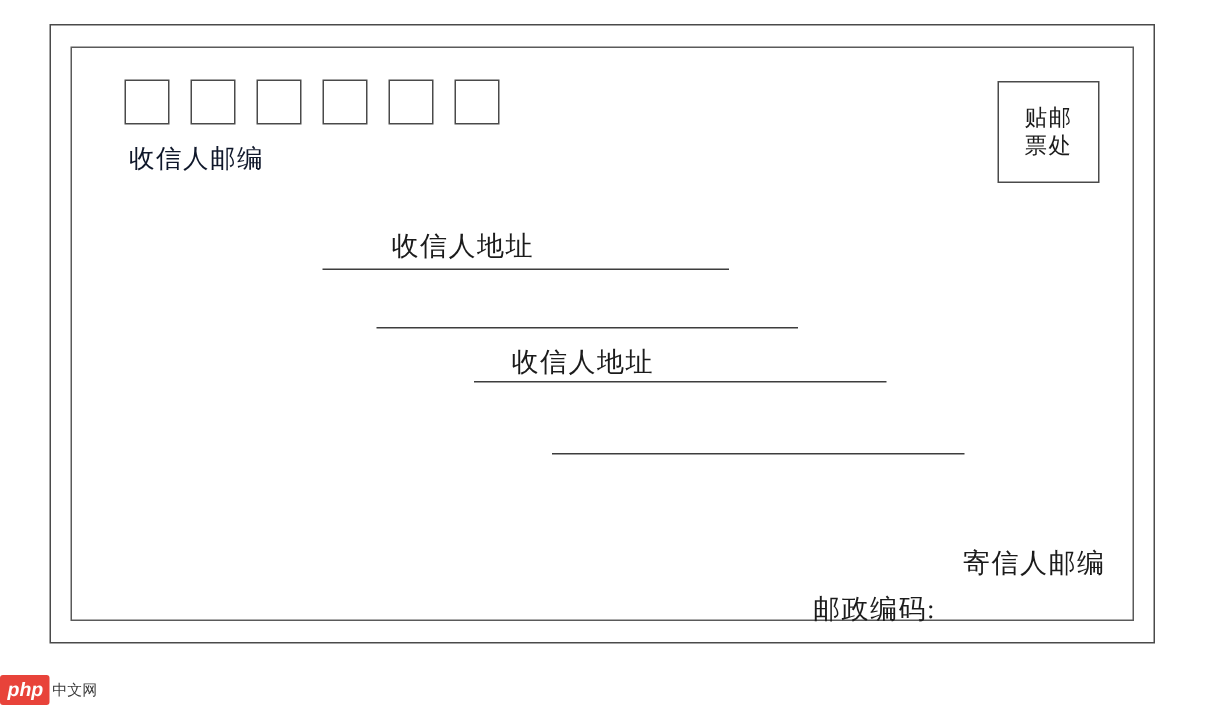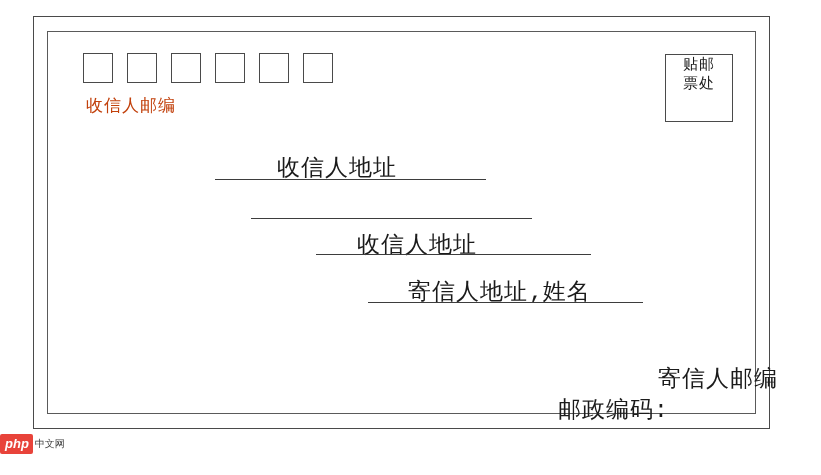--- a/index.html
+++ b/index.html
@@ -50,62 +50,61 @@
     border: 1px solid #4a4a4a;
     box-sizing: border-box;
     background: #ffffff;
   }
 
   
   .cn-label {
     position: absolute;
     font-family: "DejaVu Sans", sans-serif;
     font-size: 17px;
-    color: #c2410c;
+    color: #0f172a;
     white-space: nowrap;
     letter-spacing: 1px;
   }
 
   #recipient-postcode-label { left: 38px; top: 62px; }
 
   
   #stamp-box {
     position: absolute;
     right: 22px;
     top: 22px;
     width: 68px;
     height: 68px;
     border: 1px solid #4a4a4a;
     box-sizing: border-box;
     display: flex;
     flex-direction: column;
     align-items: center;
-    justify-content: flex-start;
+    justify-content: center;
     background: #ffffff;
   }
   #stamp-box .stamp-line {
     font-family: "DejaVu Sans", sans-serif;
     font-size: 15px;
     color: #1b1b1b;
     line-height: 19px;
     letter-spacing: 1px;
   }
   .line-rule {
     position: absolute;
     border-bottom: 1px solid #3d3d3d;
     height: 0;
   }
   .line-text {
     position: absolute;
-    font-family: Liberation Mono, monospace;
-    font-size: 23px;
+    font-family: Liberation Serif, serif;
+    font-size: 18px;
     color: #1b1b1b;
     white-space: nowrap;
     letter-spacing: 1px;
-    margin-left: 16px;
   }
 
   
   #rule-1 { left: 167px; top: 147px; width: 271px; }
   #text-1 { left: 213px; top: 120px; }
 
   #rule-2 { left: 203px; top: 186px; width: 281px; }
 
   #rule-3 { left: 268px; top: 222px; width: 275px; }
   #text-3 { left: 293px; top: 197px; }
@@ -113,21 +112,21 @@
   #rule-4 { left: 320px; top: 270px; width: 275px; }
   #text-4 { left: 344px; top: 244px; }
 
   #text-5 { left: 594px; top: 331px; }
   #text-6 { left: 494px; top: 362px; }
 
   
   #watermark {
     position: absolute;
     left: 0;
-    bottom: 18px;
+    bottom: 2px;
     display: flex;
     align-items: center;
     height: 26px;
     justify-content: center;
   }
   #watermark-badge {
     background: #e8433a;
     color: #ffffff;
     font-family: "Liberation Sans", sans-serif;
     font-size: 13px;
@@ -168,21 +167,20 @@
     </div>
 
     <div class="line-text" id="text-1">收信人地址</div>
     <div class="line-rule" id="rule-1"></div>
 
     <div class="line-rule" id="rule-2"></div>
 
     <div class="line-text" id="text-3">收信人地址</div>
     <div class="line-rule" id="rule-3"></div>
 
-    <div class="line-text" id="text-4">寄信人地址‚姓名</div>
     <div class="line-rule" id="rule-4"></div>
 
     <div class="line-text" id="text-6">邮政编码:</div>
 
     <div class="line-text" id="text-5">寄信人邮编</div>
 
   </div>
 </div>
 
 <div id="watermark">

